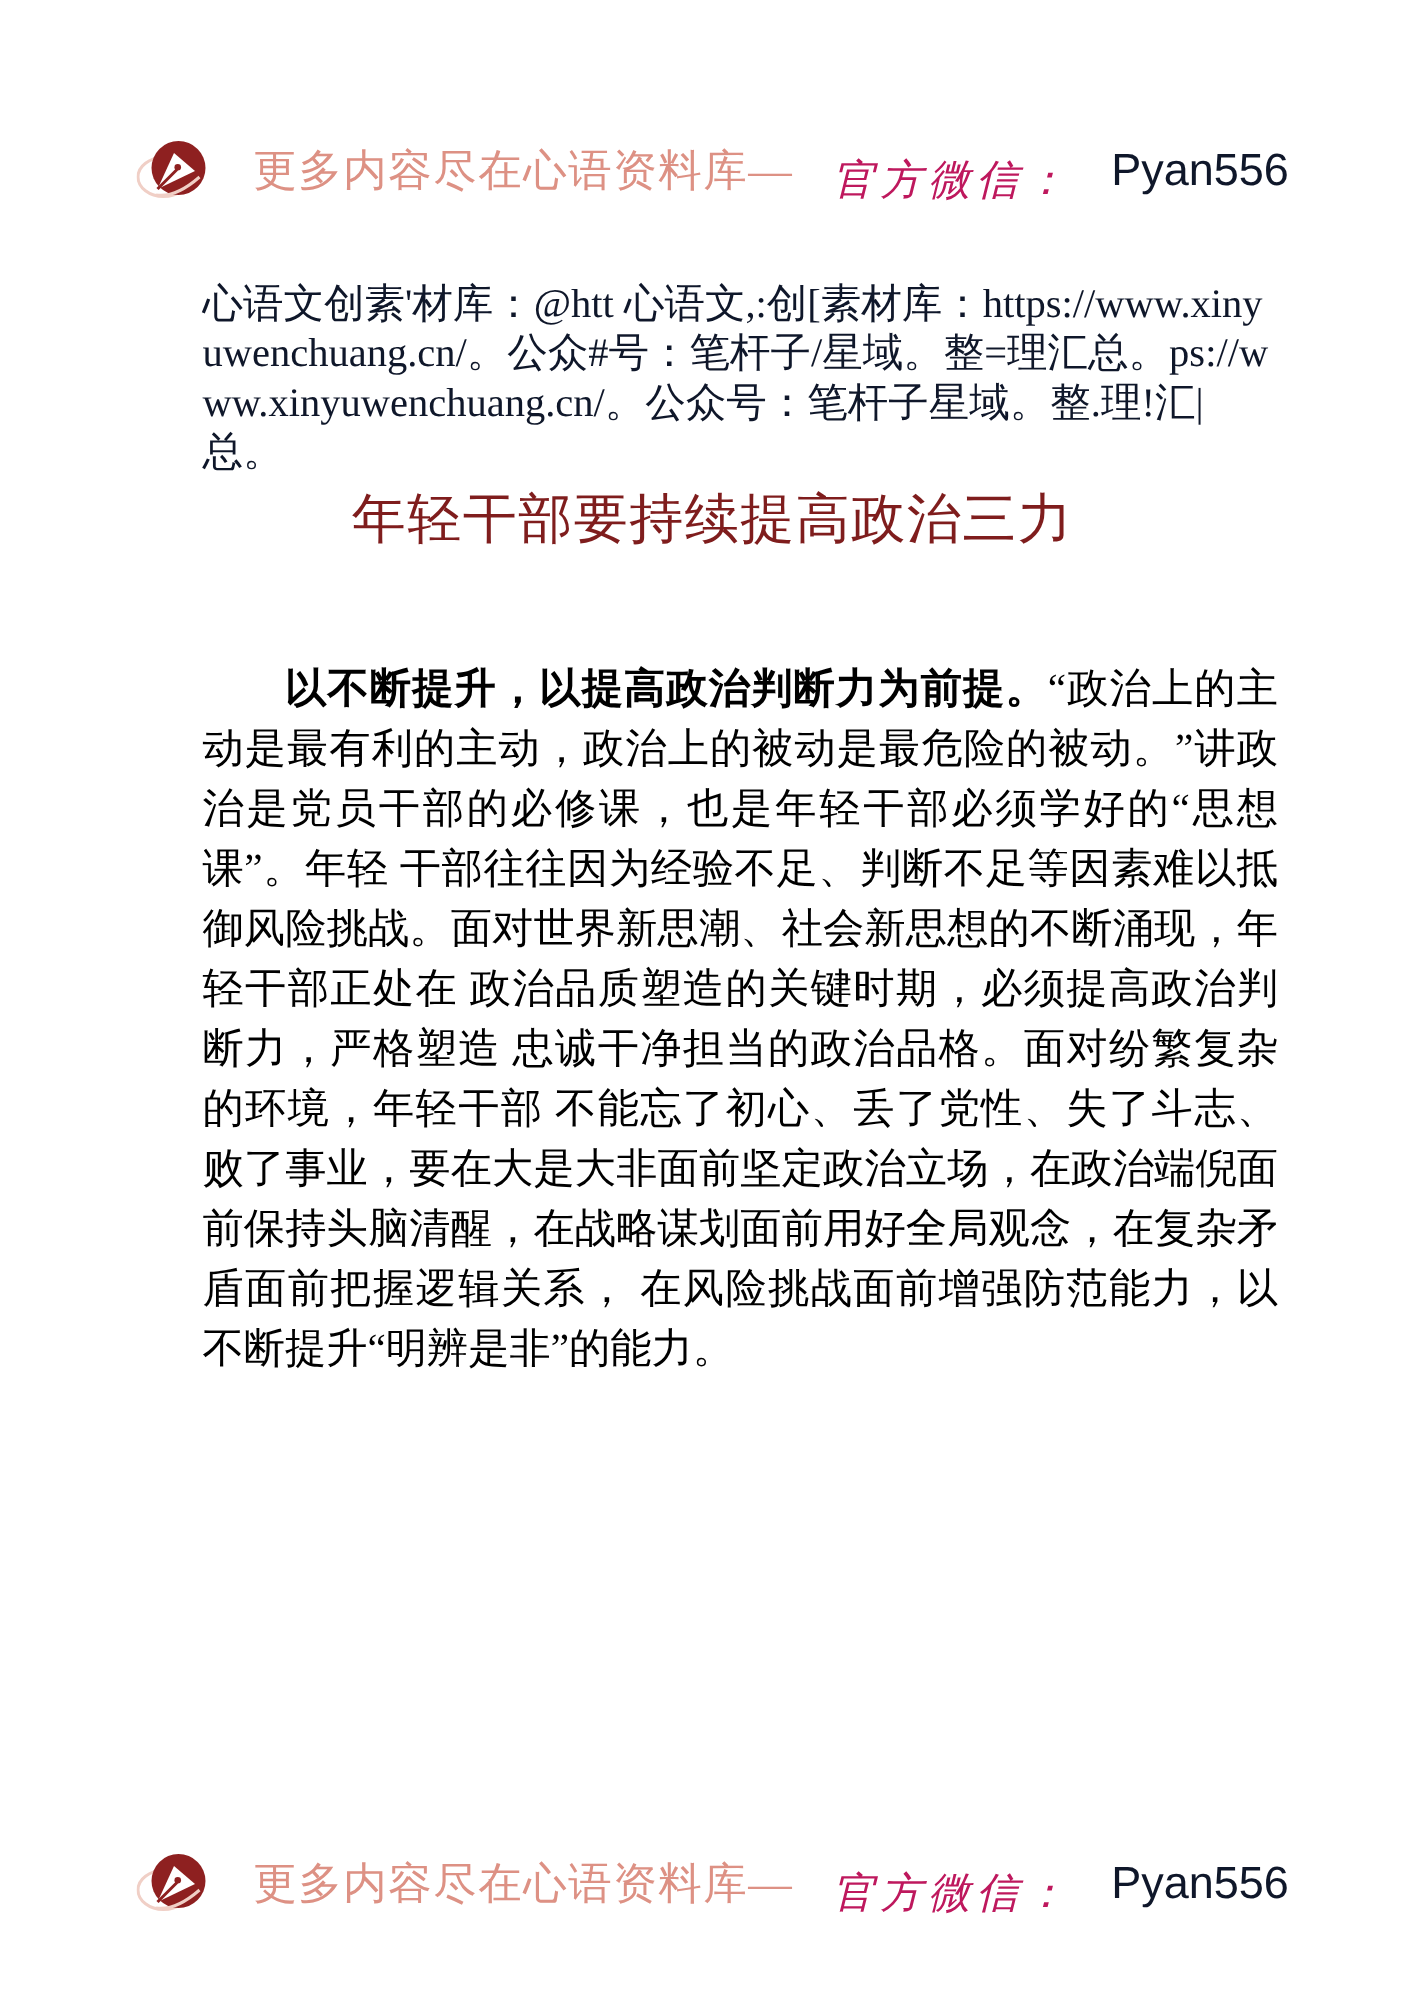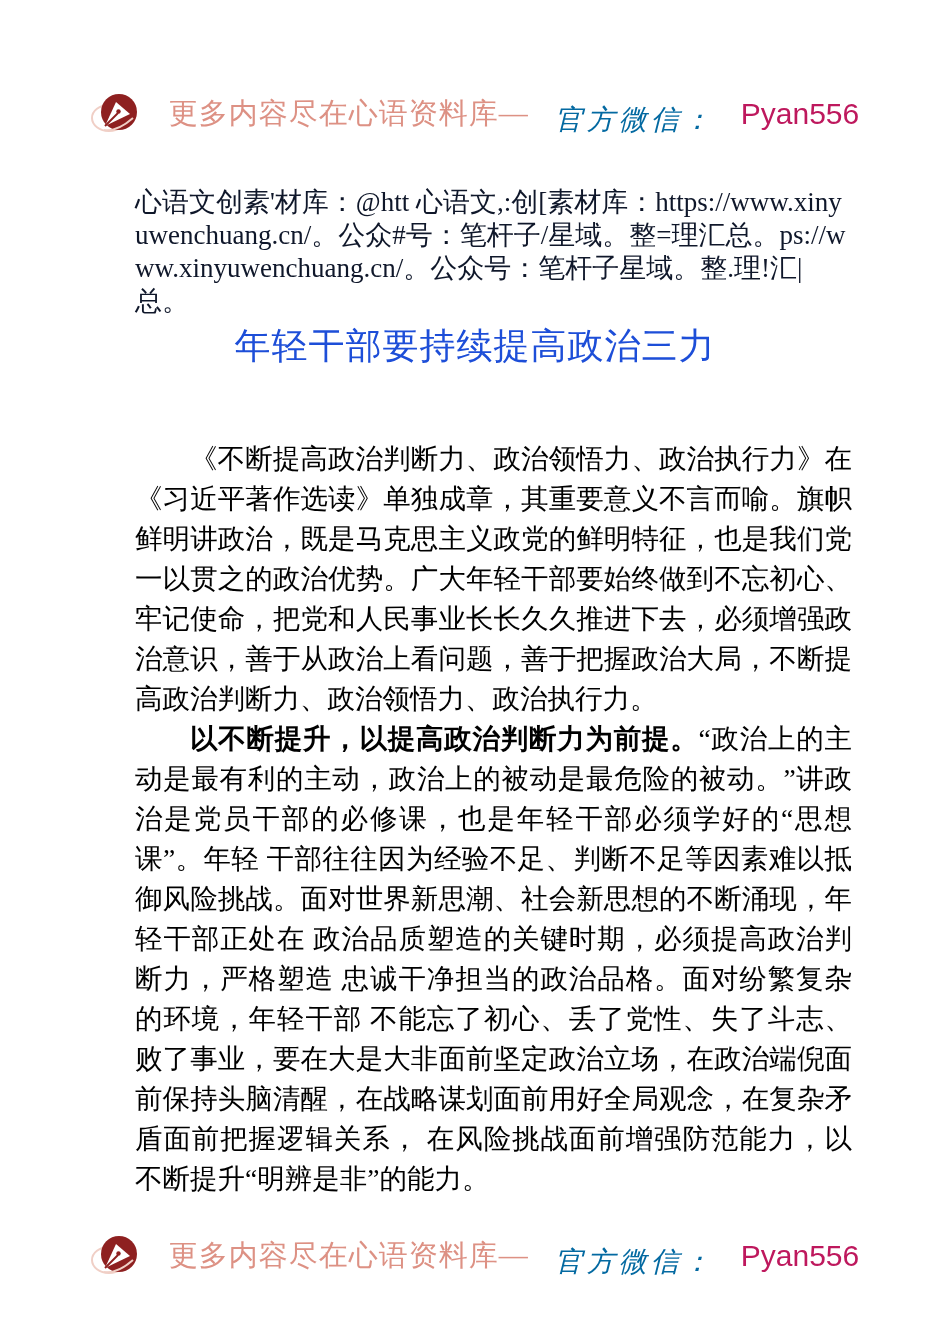--- a/index.html
+++ b/index.html
@@ -27,49 +27,49 @@
   .wm-logo { width: 52px; height: 52px; flex: 0 0 auto; display: inline-block; }
   .wm-text {
     font-size: 29px;
     color: #dd9184;
     letter-spacing: 1px;
     white-space: nowrap;
   }
   .wm-label {
     font-size: 28px;
     font-style: italic;
-    color: #0369a1;
+    color: #be185d;
     letter-spacing: 4px;
     white-space: nowrap;
     margin-top: 12px;
   }
   .wm-id {
     font-family: "Liberation Sans", "DejaVu Sans", sans-serif;
     font-size: 30px;
-    color: #be185d;
+    color: #0f172a;
     white-space: nowrap;
   }
   
   .source-note {
     margin: 46px 98px 0 135px;
     width: 720px;
     font-size: 27px;
     line-height: 33px;
     word-break: break-all;
     text-align: left;
     color: #0f172a;
   }
   
   .title {
     margin-top: 4px;
     text-align: center;
     font-size: 36px;
     font-weight: normal;
     letter-spacing: 1px;
-    color: #1d4ed8;
+    color: #7f1d1d;
   }
   
   .body {
     margin: 68px 98px 0 135px;
     width: 717px;
     font-size: 27.5px;
     line-height: 40px;
     text-align: justify;
     color: #000000;
   }
@@ -98,21 +98,20 @@
     <span class="wm-text">更多内容尽在心语资料库—</span>
     <span class="wm-label">官方微信：</span>
     <span class="wm-id">Pyan556</span>
   </div>
 
   <div class="source-note">心语文创素'材库：@htt 心语文,:创[素材库：https://www.xinyuwenchuang.cn/。公众#号：笔杆子/星域。整=理汇总。ps://www.xinyuwenchuang.cn/。公众号：笔杆子星域。整.理!汇|总。</div>
 
   <h1 class="title">年轻干部要持续提高政治三力</h1>
 
   <div class="body">
-    <p><span class="lead"></span><span>《不断提高政治判断力、政治领悟力、政治执行力》在《习近平著作选读》单独成章，其重要意义不言而喻。旗帜鲜明讲政治，既是马克思主义政党的鲜明特征，也是我们党一以贯之的政治优势。广大年轻干部要始终做到不忘初心、 牢记使命，把党和人民事业长长久久推进下去，必须增强政治意识，善于从政治上看问题，善于把握政治大局，不断提高政治判断力、政治领悟力、政治执行力。</span></p>
     <p><span class="lead">以不断提升，以提高政治判断力为前提。</span><span>“政治上的主动是最有利的主动，政治上的被动是最危险的被动。”讲政治是党员干部的必修课，也是年轻干部必须学好的“思想课”。年轻 干部往往因为经验不足、判断不足等因素难以抵御风险挑战。面对世界新思潮、社会新思想的不断涌现，年轻干部正处在 政治品质塑造的关键时期，必须提高政治判断力，严格塑造 忠诚干净担当的政治品格。面对纷繁复杂的环境，年轻干部 不能忘了初心、丢了党性、失了斗志、败了事业，要在大是大非面前坚定政治立场，在政治端倪面前保持头脑清醒，在战略谋划面前用好全局观念，在复杂矛盾面前把握逻辑关系， 在风险挑战面前增强防范能力，以不断提升“明辨是非”的能力。</span></p>
   </div>
 
   <div class="watermark footer">
     <span class="wm-logo">
       <svg viewBox="0 0 52 52" width="52" height="52" aria-hidden="true">
         <ellipse cx="18" cy="30" rx="17" ry="13" fill="none" stroke="#f0cfc6" stroke-width="2"></ellipse>
         <circle cx="28" cy="24" r="18" fill="#8e2020"></circle>
         <path d="M13 42 Q26 44 42 30" fill="none" stroke="#f0cfc6" stroke-width="2"></path>
         <path d="M14 38 L25 14 L39 26 Z" fill="#ffffff"></path>

